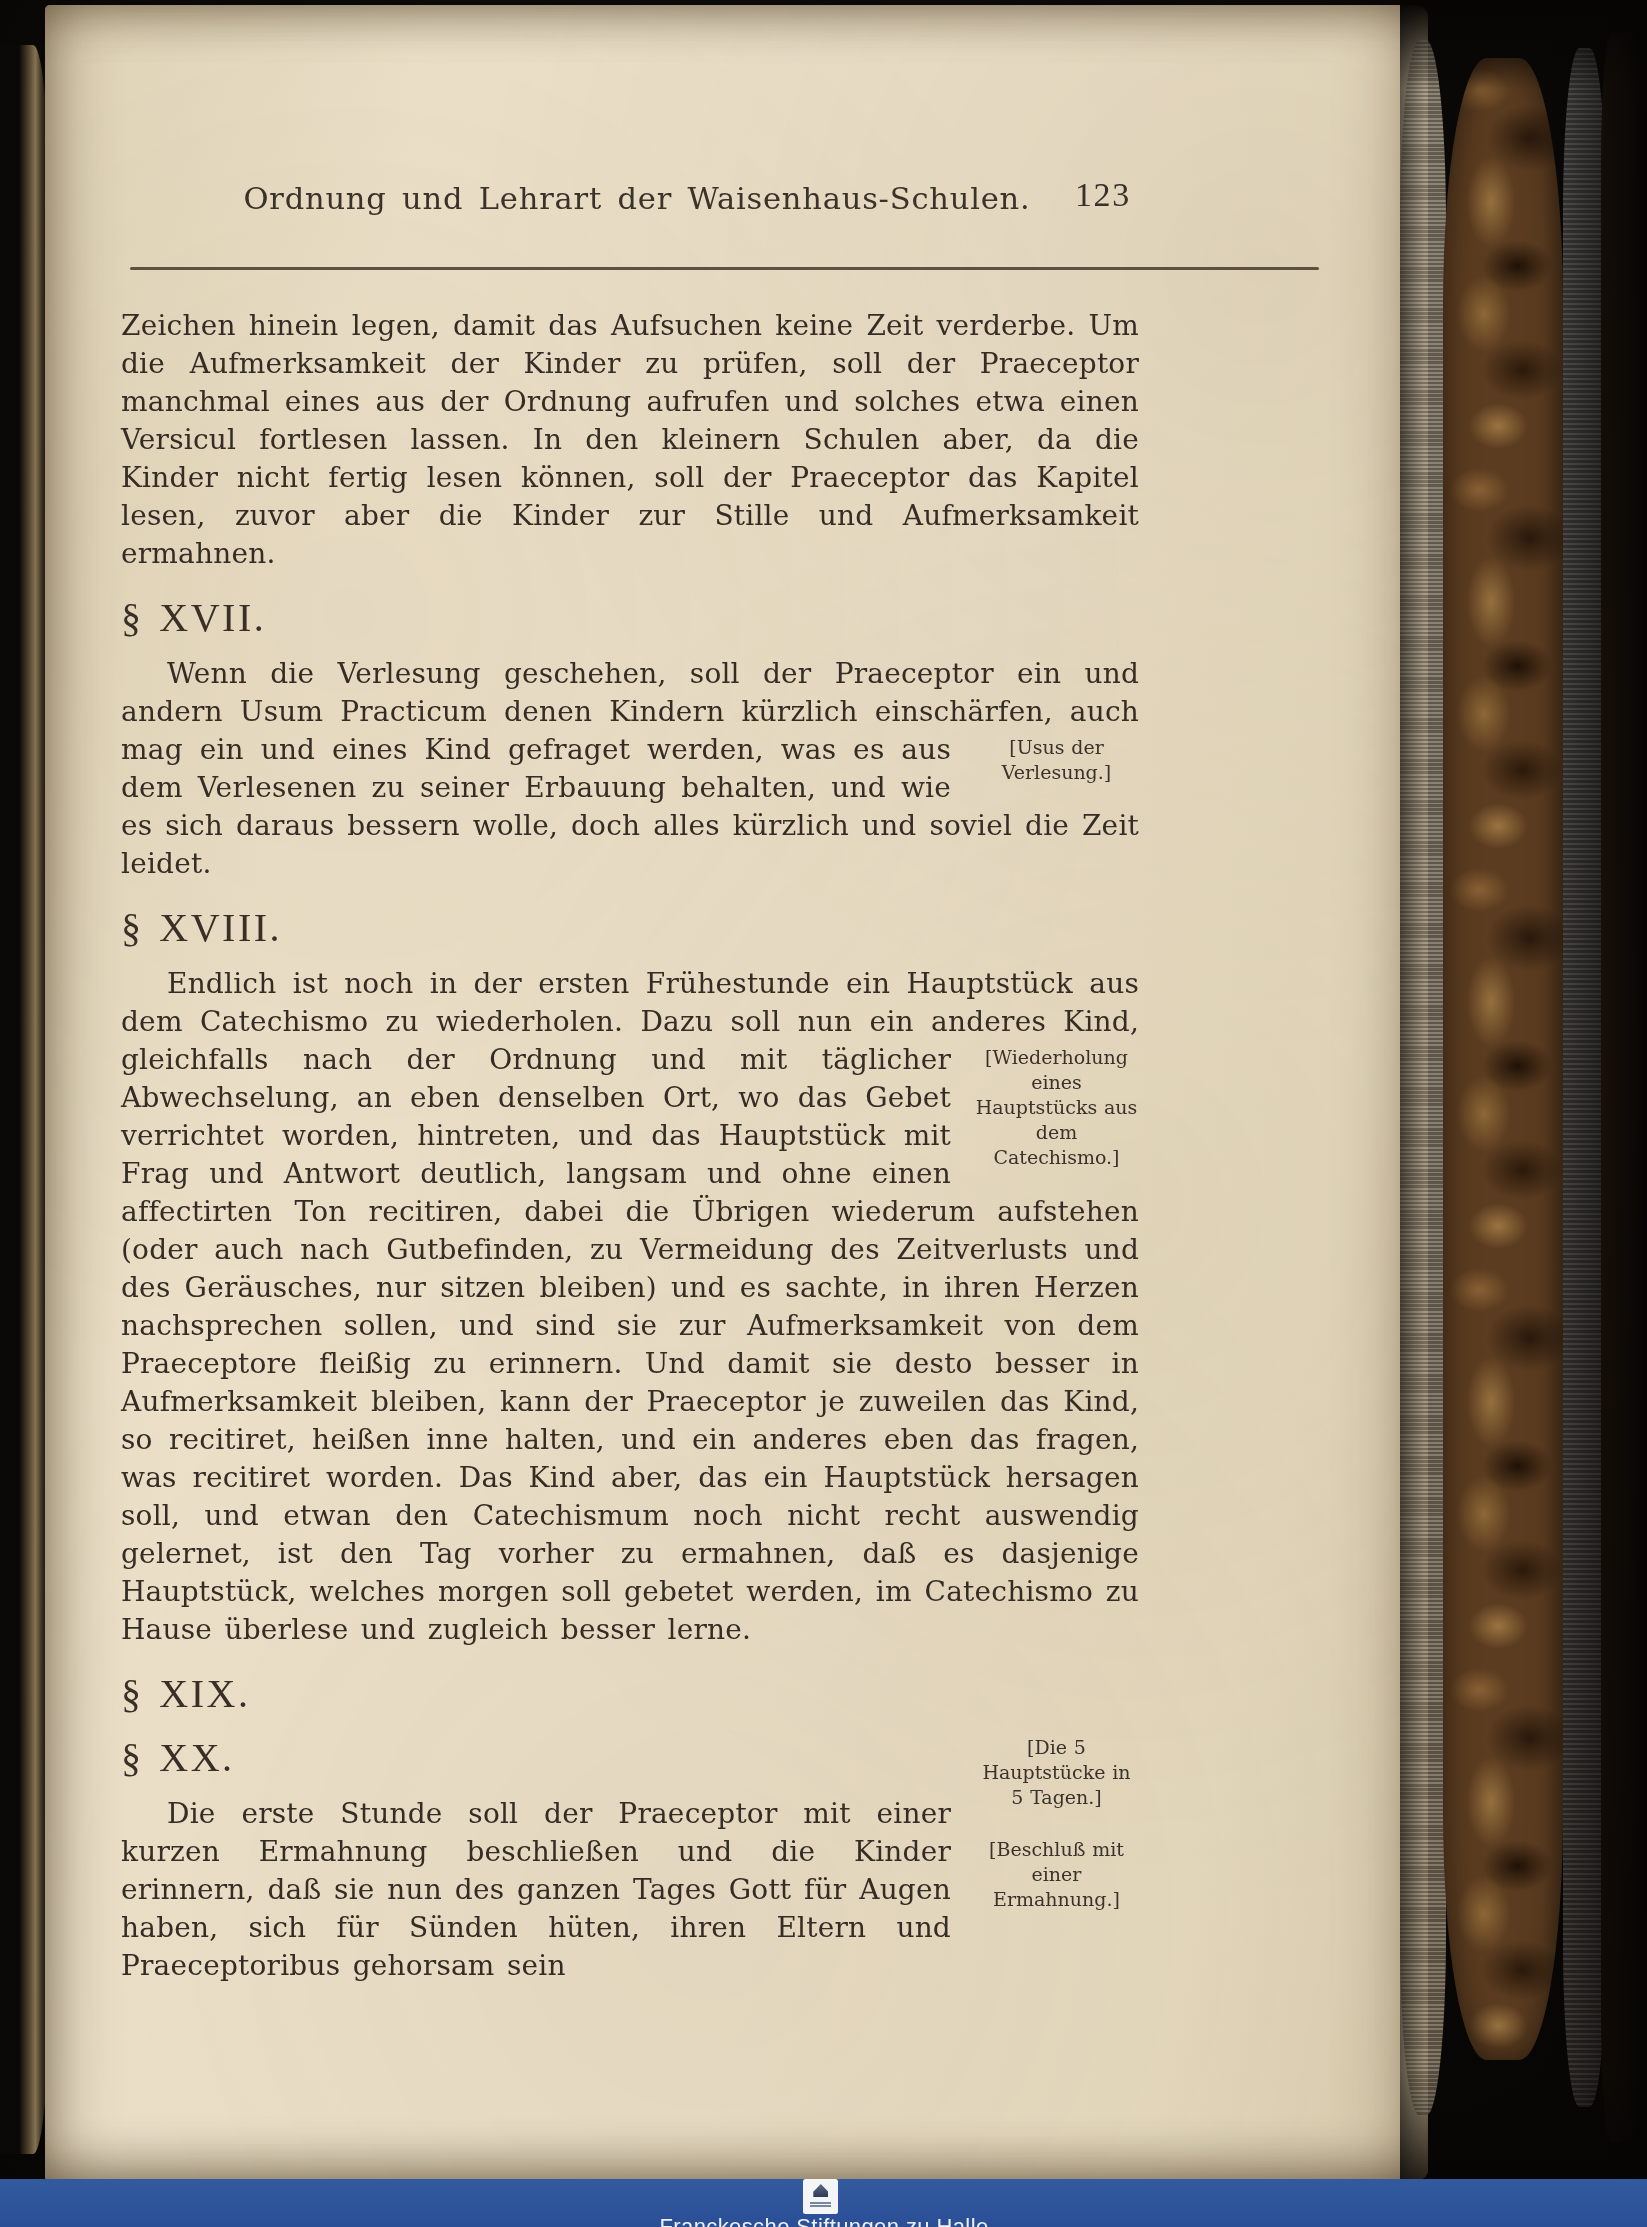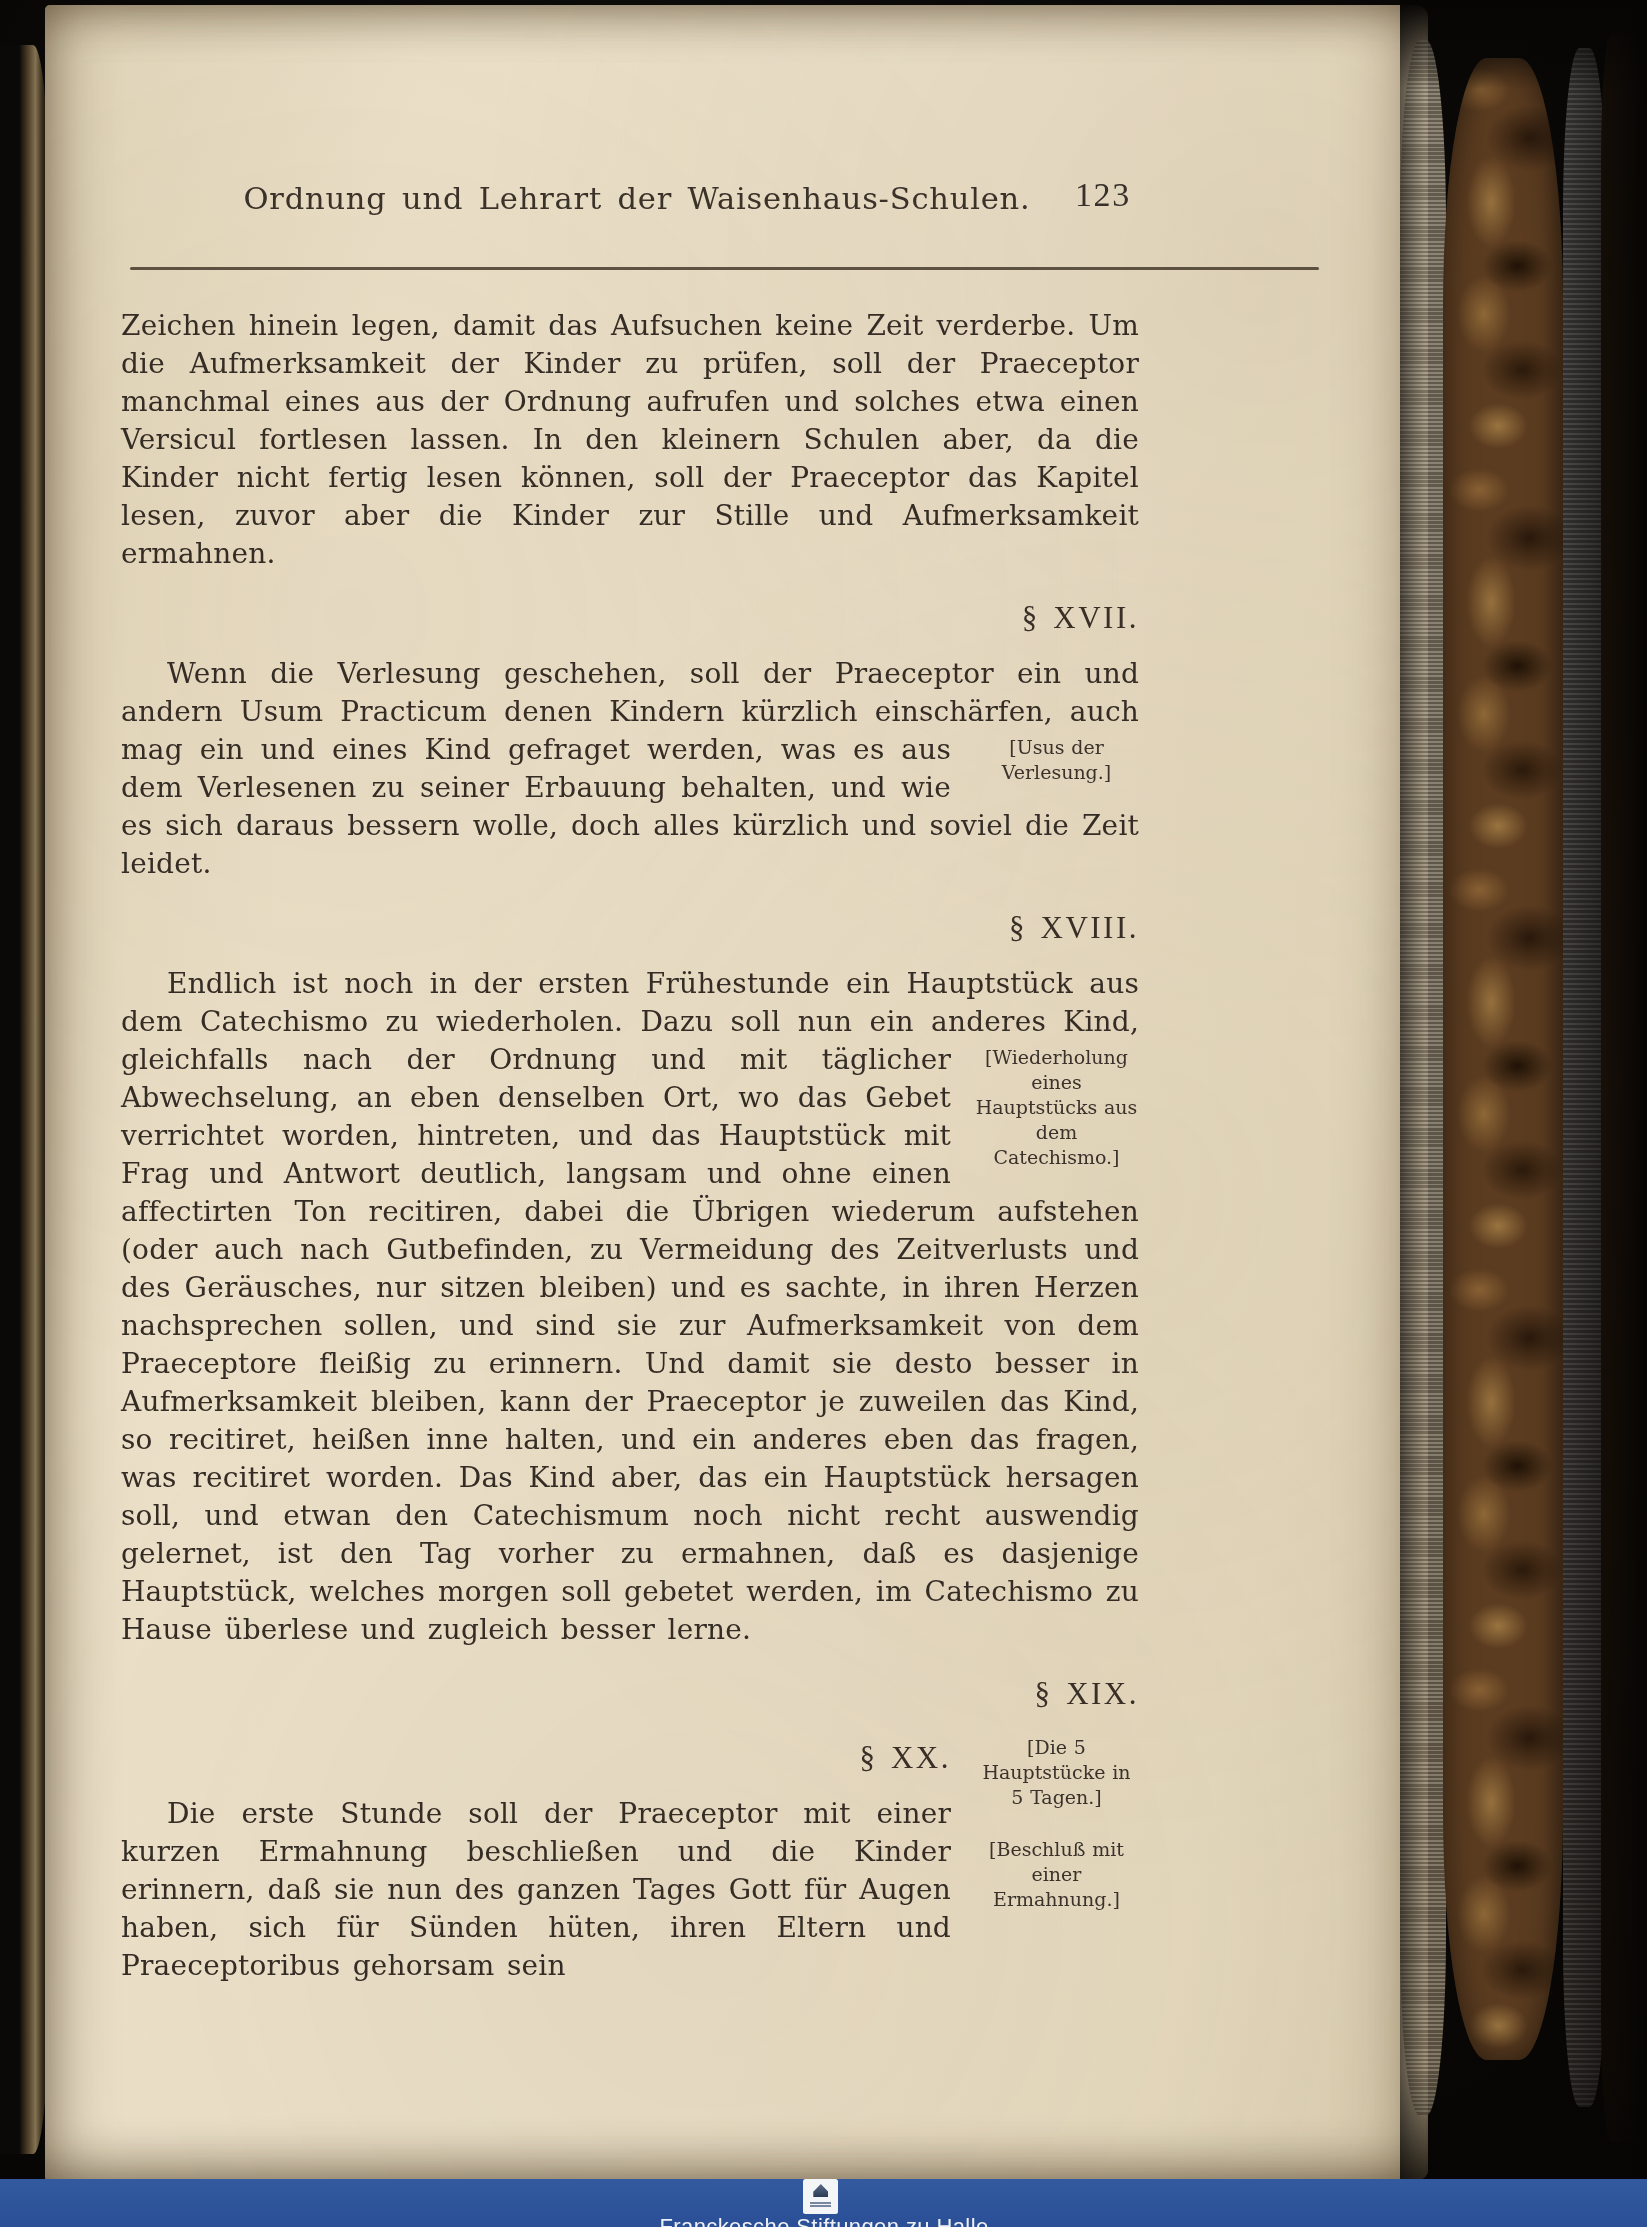--- a/index.html
+++ b/index.html
@@ -51,22 +51,22 @@
   }
 
   .text-column{
     position:absolute;top:302px;left:76px;width:1018px;
     font-size:28px;line-height:38px;text-align:justify;color:#352d25;
     word-spacing:3.3px;letter-spacing:0.2px;
   }
   .body{margin:0;text-indent:46px;}
   .intro{text-indent:0;}
   .sec{
-    font-family:"Liberation Serif", serif;font-weight:400;font-size:31px;
-    text-align:right;letter-spacing:2.5px;margin:26px 0 18px;color:#392f27;text-indent:0;
+    font-family:"Liberation Serif", serif;font-weight:400;font-size:40px;
+    text-align:left;letter-spacing:2.5px;margin:26px 0 18px;color:#392f27;text-indent:0;
   }
   .note{
     float:right;width:165px;font-size:19px;line-height:25px;text-align:center;
     text-indent:0;margin:4.1px 0 4.1px 23px;color:#3a322b;word-spacing:0.8px;letter-spacing:0;
   }
 
   
   .book-right{position:absolute;left:1400px;top:0;width:247px;height:2227px;}
   .fore-pages{
     position:absolute;left:0;top:40px;width:46px;height:2076px;

